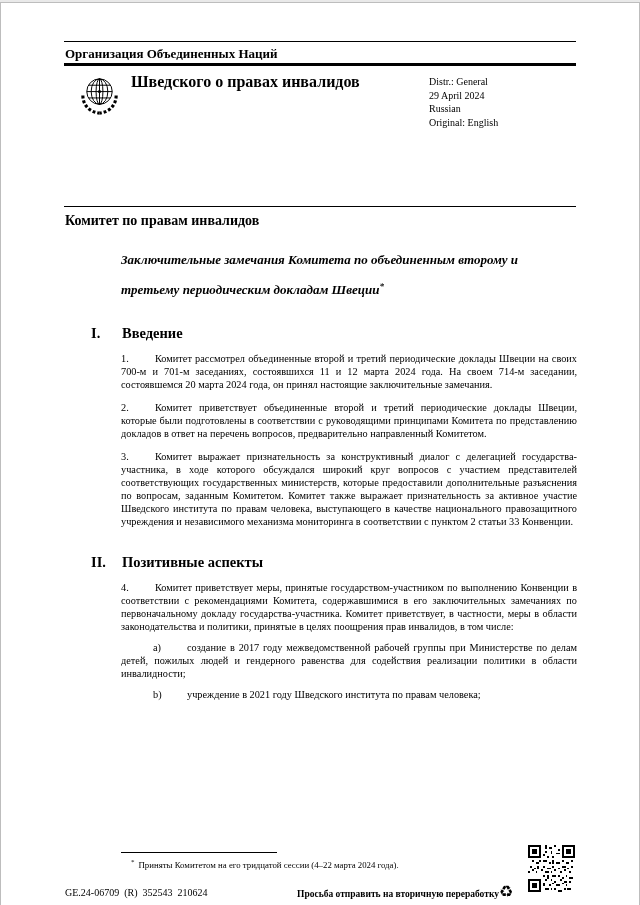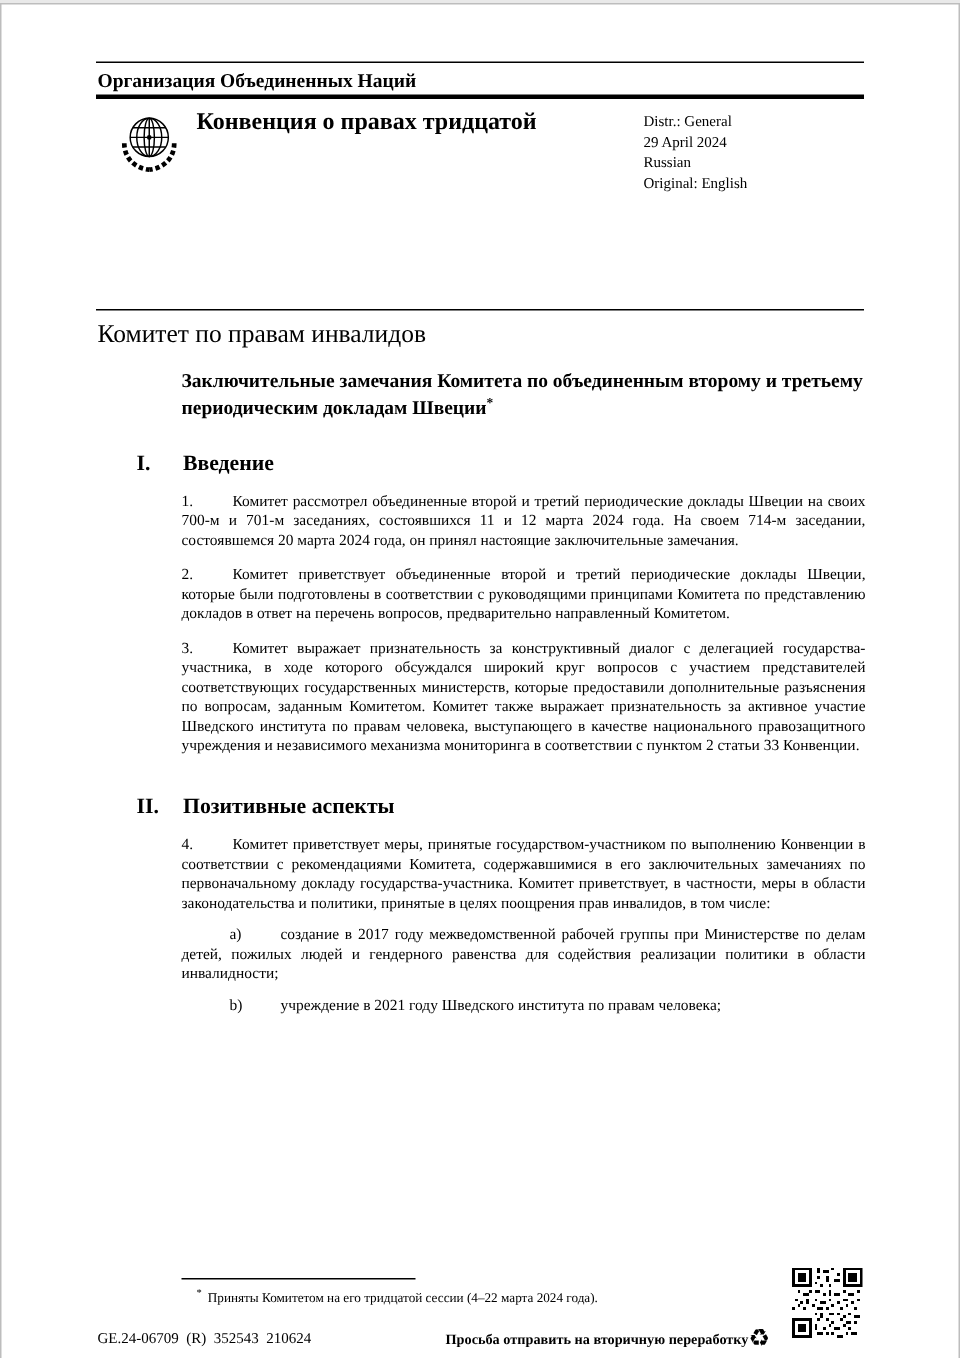--- a/index.html
+++ b/index.html
@@ -15,24 +15,24 @@
   .sym-main   { font-size:20px; font-weight:bold; letter-spacing:.5px; }
   .sym-suffix { font-size:10.5px; font-weight:normal; }
   .rule-thick { position:absolute; left:63px; right:63px; top:60px; border-top:3px solid #000; }
 
   .emblem     { position:absolute; left:75px; top:69px; width:47px; height:47px; }
   .conv-title { position:absolute; left:130px; top:69px; width:250px;
                 font-size:16px; font-weight:bold; line-height:19px; }
   .distr      { position:absolute; left:428px; top:72px; font-size:10px; line-height:13.5px; }
 
   .rule-mid   { position:absolute; left:63px; right:63px; top:203px; border-top:1px solid #000; }
-  .committee  { position:absolute; left:64px; top:210px; font-size:17px; font-weight:normal;text-align:center; }
+  .committee  { position:absolute; left:64px; top:210px; font-size:14px; font-weight:bold;text-align:center; }
 
   .content    { position:absolute; left:64px; top:244px; width:512px; }
-  .doc-title  { margin:0 0 0 56px; font-size:13px; font-weight:bold; line-height:14px; }
+  .doc-title  { margin:0 0 0 56px; font-size:13px; font-weight:bold; line-height:26px;font-style:italic; }
   .doc-title sup { font-size:9px; }
 
   .h1 { margin-top:22px; font-size:14.5px; font-weight:bold; padding-left:26px; }
   .h1 .hnum { display:inline-block; width:31px; }
   .h1.second { margin-top:26px; }
 
   .para { margin:10px 0 0 56px; font-size:10.3px; line-height:13px; text-align:justify; }
   .pnum { display:inline-block; width:34px; }
   .sub  { margin:8px 0 0 56px; font-size:10.3px; line-height:13px; text-align:justify; text-indent:32px; }
   .letter { display:inline-block; width:34px; text-indent:0; }
@@ -65,21 +65,21 @@
         <line x1="24" y1="7" x2="24" y2="33"></line>
         <line x1="11" y1="20" x2="37" y2="20"></line>
         <line x1="12.8" y1="13.5" x2="35.2" y2="13.5"></line>
         <line x1="12.8" y1="26.5" x2="35.2" y2="26.5"></line>
       </g>
       <circle cx="24" cy="20" r="1.6" fill="#000"></circle>
       <path d="M7 24c0 10 7 17 17 18" stroke="#000" stroke-width="3.2" fill="none" stroke-dasharray="3 2"></path>
       <path d="M41 24c0 10-7 17-17 18" stroke="#000" stroke-width="3.2" fill="none" stroke-dasharray="3 2"></path>
     </svg>
   </div>
-  <div class="conv-title">Конвенция о правах тридцатой</div>
+  <div class="conv-title">Шведского о правах инвалидов</div>
   <div class="distr">
     <div>Distr.: General</div>
     <div>29 April 2024</div>
     <div>Russian</div>
     <div>Original: English</div>
   </div>
 
   <div class="rule-mid"></div>
   <div class="committee">Комитет по правам инвалидов</div>
 

